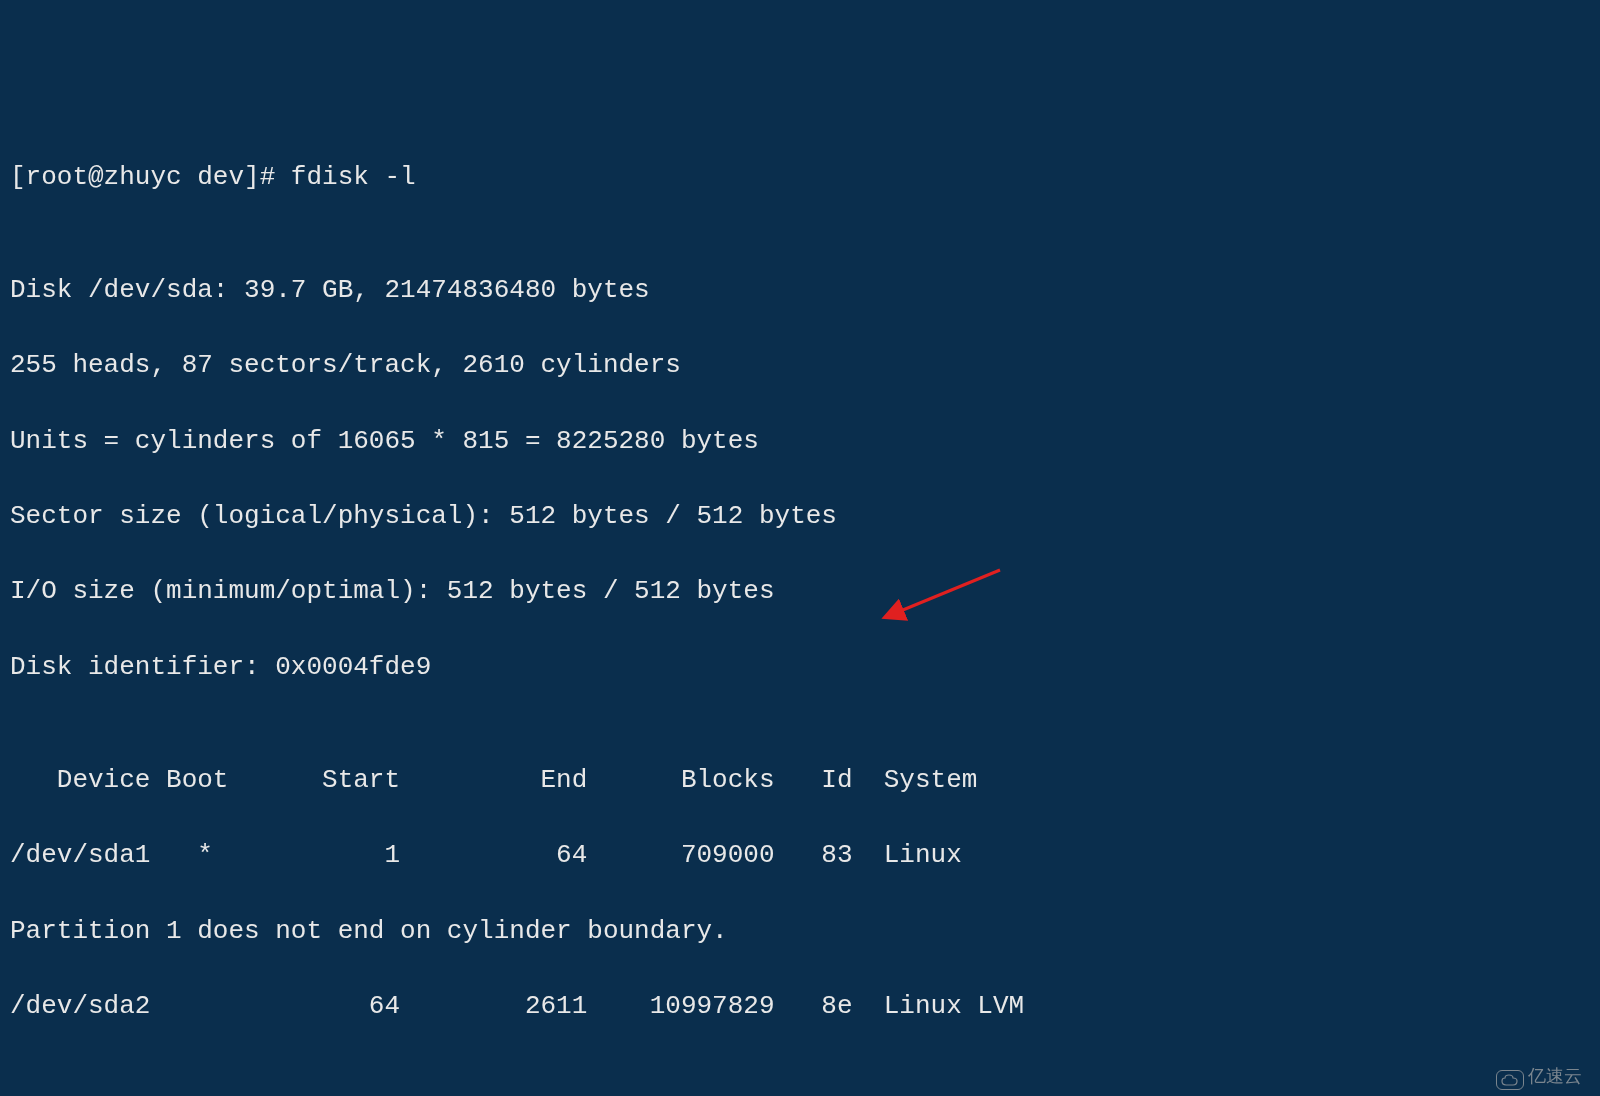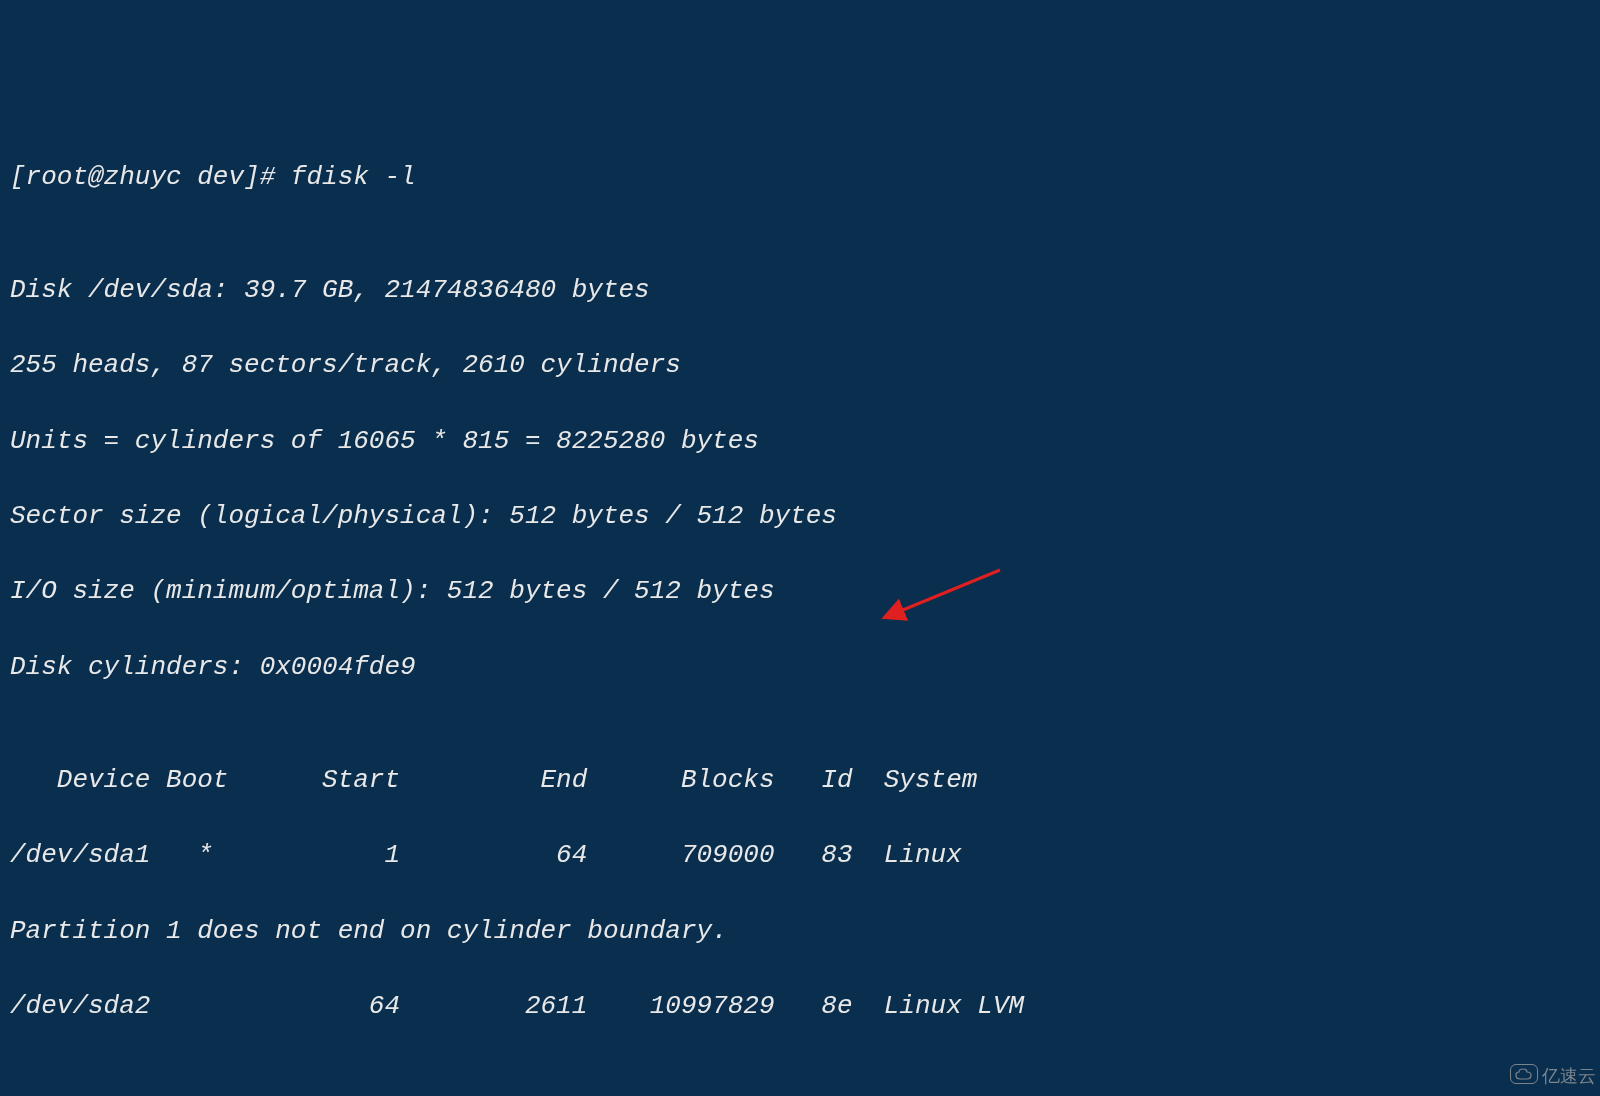--- a/index.html
+++ b/index.html
@@ -15,34 +15,33 @@
       line-height: 1.45;
       padding: 8px 10px;
       white-space: pre;
       position: relative;
       width: 1600px;
       height: 1096px;
       overflow: hidden;
     }
     .terminal-line {
       white-space: pre;
-      font-style: italic;
     }
     .arrow-annotation {
       position: absolute;
       top: 560px;
       left: 880px;
       pointer-events: none;
     }
     .watermark {
       position: absolute;
       bottom: 6px;
-      right: 4px;
+      right: 18px;
       display: flex;
-      align-items: flex-start;
+      align-items: flex-end;
       gap: 4px;
       color: #aaaaaa;
       font-size: 18px;
       opacity: 0.7;
     }
     .watermark-icon {
       display: inline-flex;
       align-items: center;
       justify-content: center;
       width: 28px;
@@ -57,21 +56,21 @@
 
 
 
 <div class="terminal-line">[root@zhuyc dev]# fdisk -l</div>
 <div class="terminal-line"></div>
 <div class="terminal-line">Disk /dev/sda: 39.7 GB, 21474836480 bytes</div>
 <div class="terminal-line">255 heads, 87 sectors/track, 2610 cylinders</div>
 <div class="terminal-line">Units = cylinders of 16065 * 815 = 8225280 bytes</div>
 <div class="terminal-line">Sector size (logical/physical): 512 bytes / 512 bytes</div>
 <div class="terminal-line">I/O size (minimum/optimal): 512 bytes / 512 bytes</div>
-<div class="terminal-line">Disk cylinders: 0x0004fde9</div>
+<div class="terminal-line">Disk identifier: 0x0004fde9</div>
 <div class="terminal-line"></div>
 <div class="terminal-line">   Device Boot      Start         End      Blocks   Id  System</div>
 <div class="terminal-line">/dev/sda1   *           1          64      709000   83  Linux</div>
 <div class="terminal-line">Partition 1 does not end on cylinder boundary.</div>
 <div class="terminal-line">/dev/sda2              64        2611    10997829   8e  Linux LVM</div>
 <div class="terminal-line"></div>
 
 
 
 

